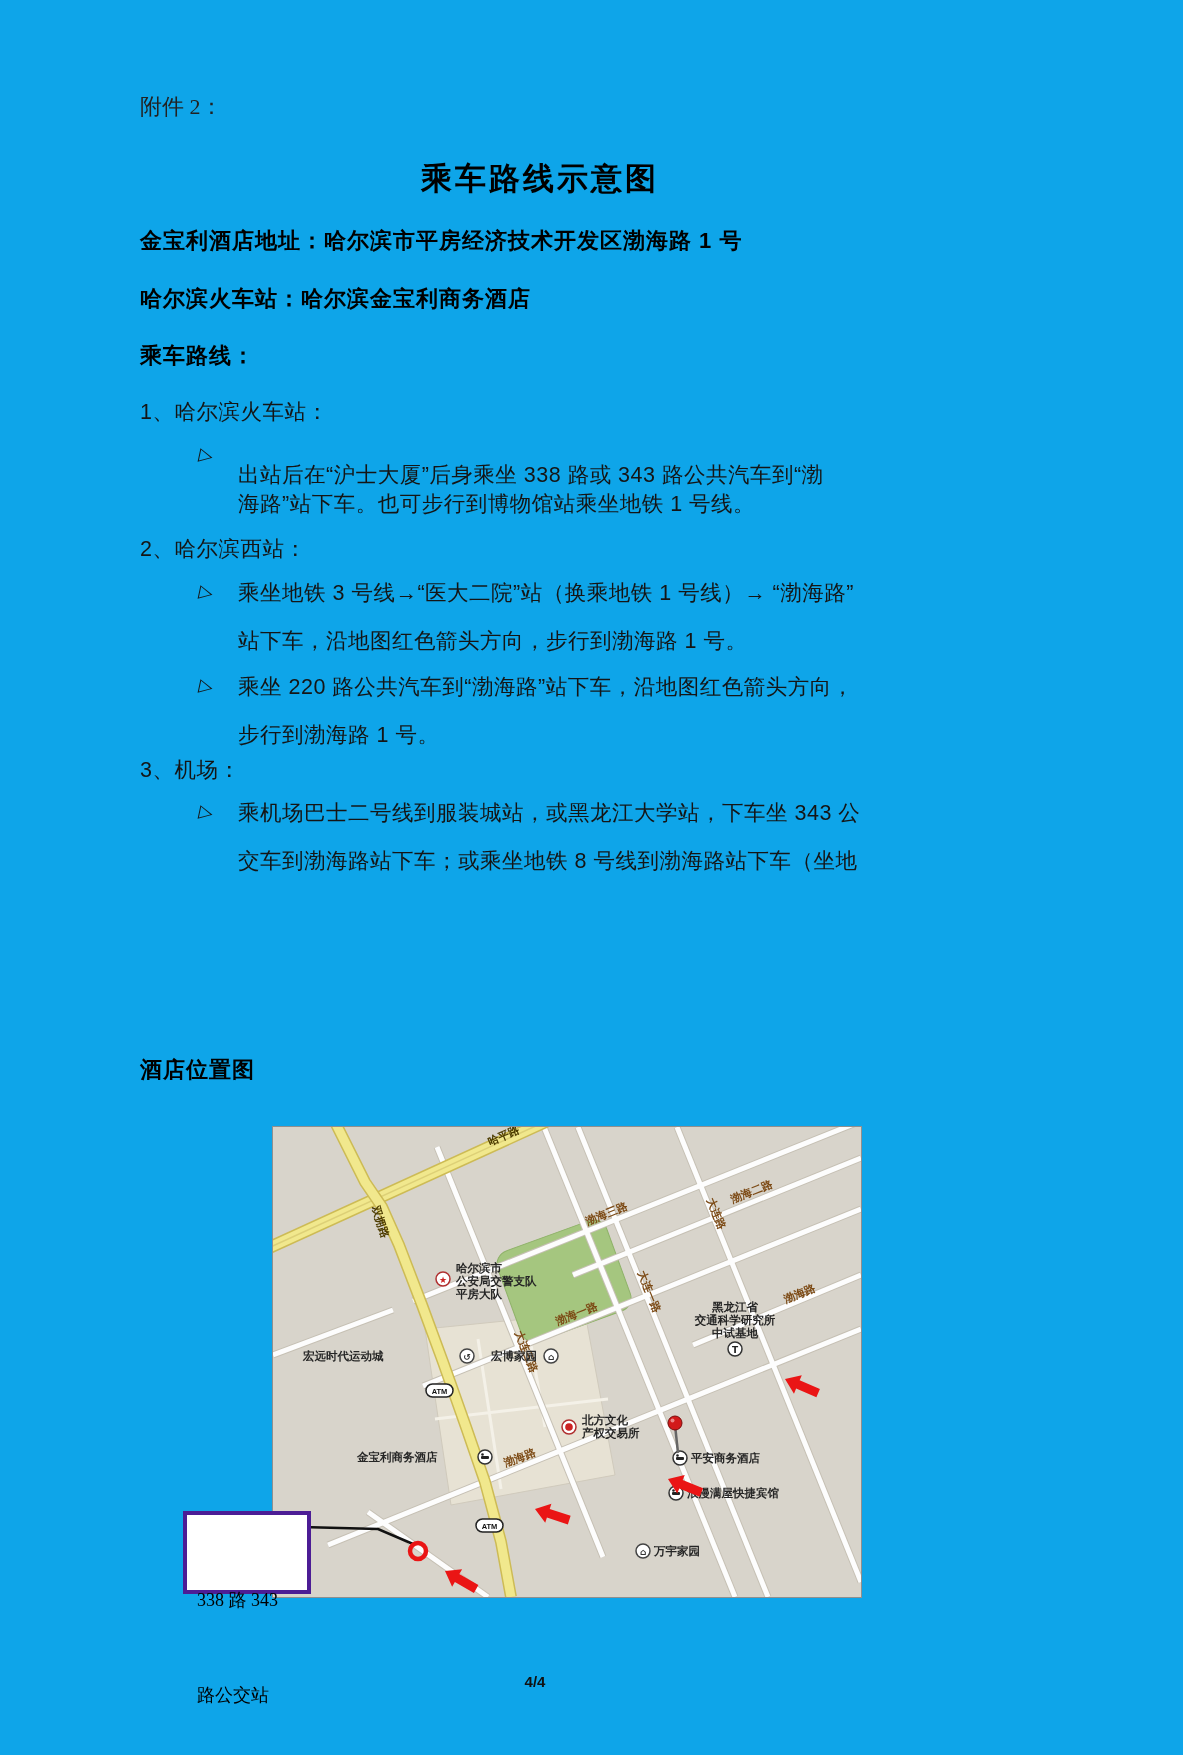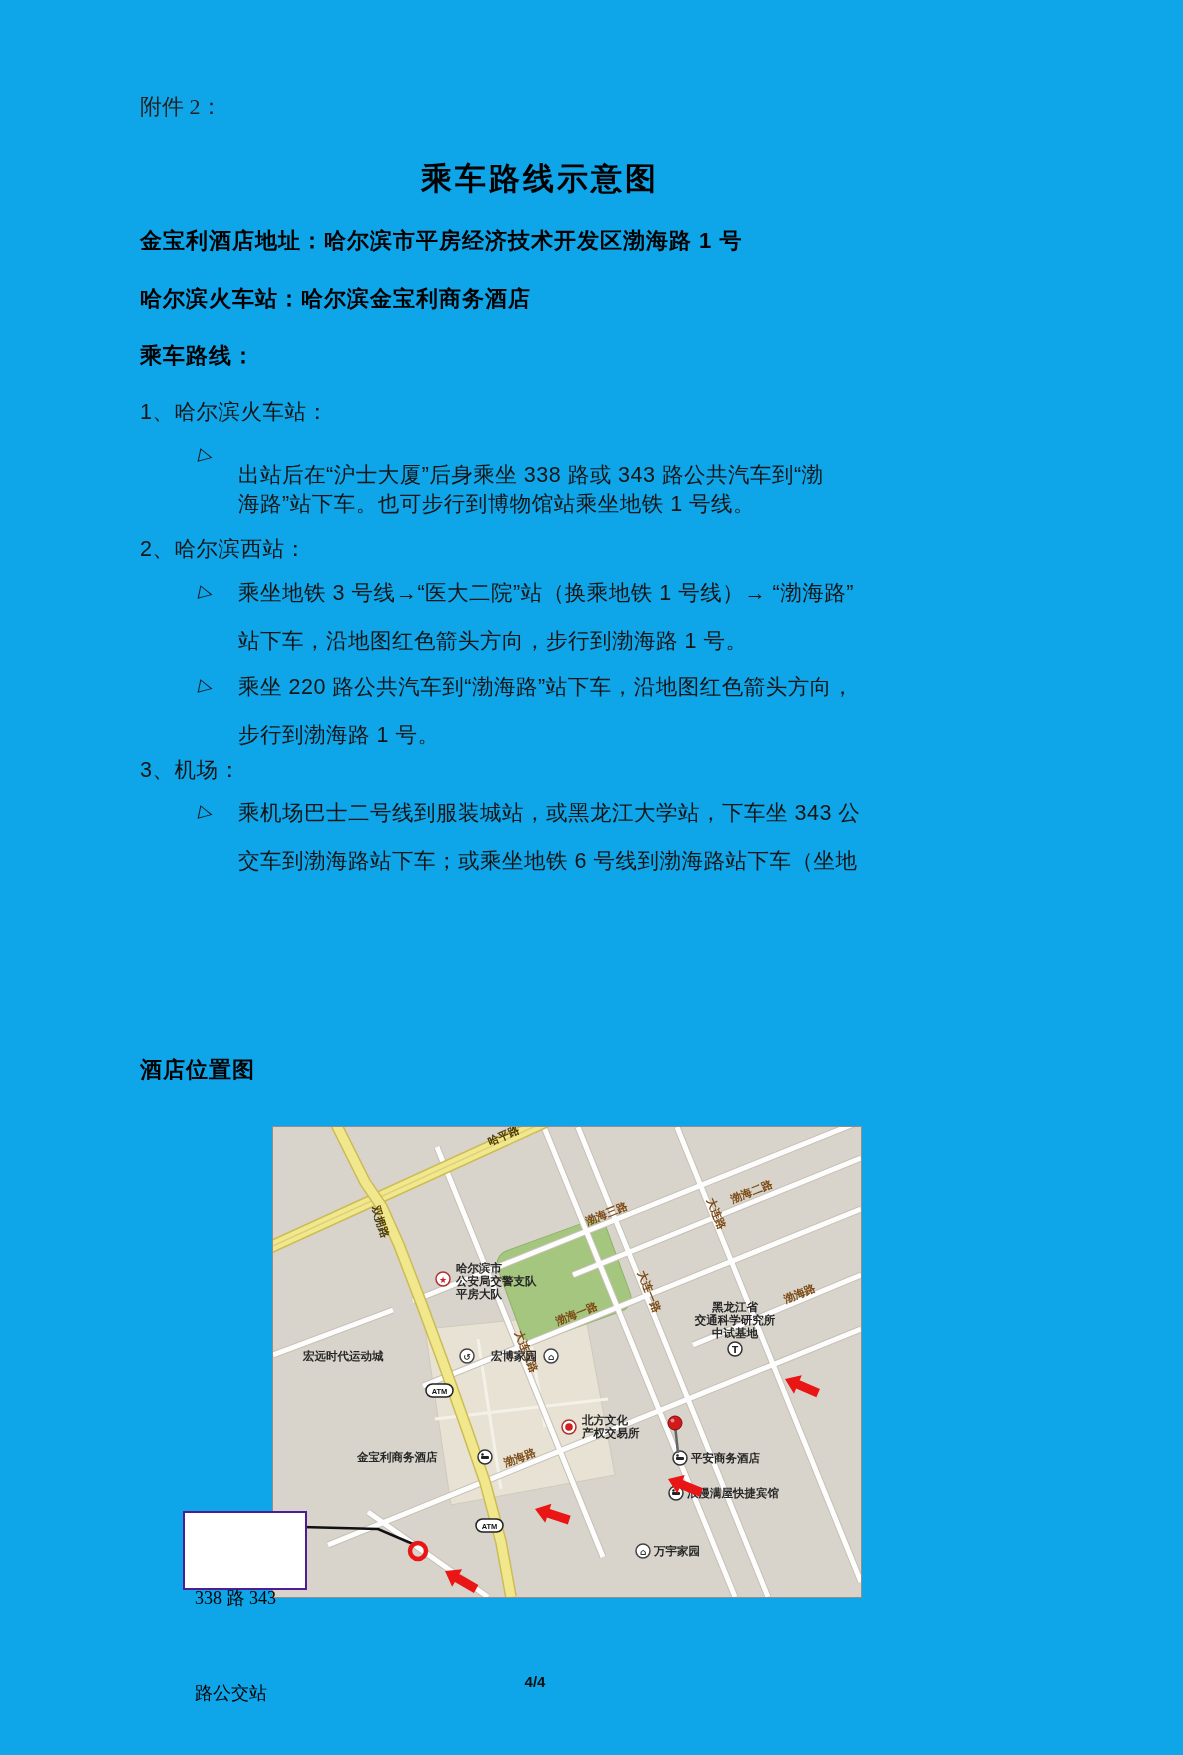--- a/index.html
+++ b/index.html
@@ -6,21 +6,21 @@
   .page{position:relative;width:1183px;height:1755px;background:#0ea5e9;overflow:hidden;
         font-family:"Liberation Sans",sans-serif;color:#111;}
   .abs{position:absolute;white-space:pre;}
   .attachment{left:140px;top:92px;font-family:"Liberation Serif",serif;font-size:22px;color:#222;}
   .title{left:140px;top:158px;width:800px;text-align:center;font-size:31px;font-weight:bold;letter-spacing:3px;color:#000;}
   .boldline{left:140px;font-size:22px;font-weight:bold;letter-spacing:1px;color:#000;}
   .seclabel{left:140px;font-size:21.5px;color:#151515;letter-spacing:0.5px;}
   .bline{left:238px;font-size:21.5px;color:#151515;letter-spacing:0.5px;}
   .bmark{left:199px;font-size:18px;color:#151515;transform:rotate(12deg);}
   .mapwrap{position:absolute;left:272px;top:1126px;width:588px;height:470px;border:1px solid #8f8f8f;overflow:hidden;}
-  .callout{position:absolute;left:183px;top:1511px;width:104px;height:64px;background:#fff;border:2px solid #4c1d95;
+  .callout{position:absolute;left:183px;top:1511px;width:104px;height:64px;background:#fff;border:4px solid #4c1d95;
            padding:7px 6px 4px 10px;font-family:"Liberation Serif",serif;font-size:18px;line-height:1.75;color:#000;z-index:5;white-space:pre;}
   .footer{left:140px;top:1640px;width:790px;text-align:center;font-size:15px;font-weight:bold;color:#111;margin-top:33px;}
   .map-label{font:bold 11.5px "Liberation Sans",sans-serif;fill:#262626;}
   .road-label{font:bold 11px "Liberation Sans",sans-serif;fill:#7c4a15;}
   .yellow-label{fill:#4d3c00;}
   .atm-text{font:bold 7.5px "Liberation Sans",sans-serif;fill:#111;}
   .badge-glyph{font:bold 9px "DejaVu Sans",sans-serif;}
 </style>
 </head>
 <body>
@@ -42,21 +42,21 @@
   <div class="abs bmark" style="top:581px;">▷</div>
   <div class="abs bline" style="top:578px;">乘坐地铁 3 号线→“医大二院”站（换乘地铁 1 号线）→ “渤海路”</div>
   <div class="abs bline" style="top:626px;">站下车，沿地图红色箭头方向，步行到渤海路 1 号。</div>
   <div class="abs bmark" style="top:675px;">▷</div>
   <div class="abs bline" style="top:672px;">乘坐 220 路公共汽车到“渤海路”站下车，沿地图红色箭头方向，</div>
   <div class="abs bline" style="top:720px;">步行到渤海路 1 号。</div>
 
   <div class="abs seclabel" style="top:755px;">3、机场：</div>
   <div class="abs bmark" style="top:801px;">▷</div>
   <div class="abs bline" style="top:798px;">乘机场巴士二号线到服装城站，或黑龙江大学站，下车坐 343 公</div>
-  <div class="abs bline" style="top:846px;">交车到渤海路站下车；或乘坐地铁 6 号线到渤海路站下车（坐地</div>
+  <div class="abs bline" style="top:846px;">交车到渤海路站下车；或乘坐地铁 8 号线到渤海路站下车（坐地</div>
 
   <div class="abs boldline" style="top:1055px;">酒店位置图</div>
 
   <div class="mapwrap">
     <svg width="588" height="470" viewBox="0 0 588 470" xmlns="http://www.w3.org/2000/svg">
       <rect x="0" y="0" width="588" height="470" fill="#d8d4cb"></rect>
 
       <polygon points="152,202 312,186 342,348 178,378" stroke="#d0cabc" stroke-width="1" fill="#e7e2d4"></polygon>
       <path d="M205,212 L228,362 M162,292 L335,272 M255,200 L272,300" stroke="#f4f1e8" stroke-width="3" fill="none"></path>
 

